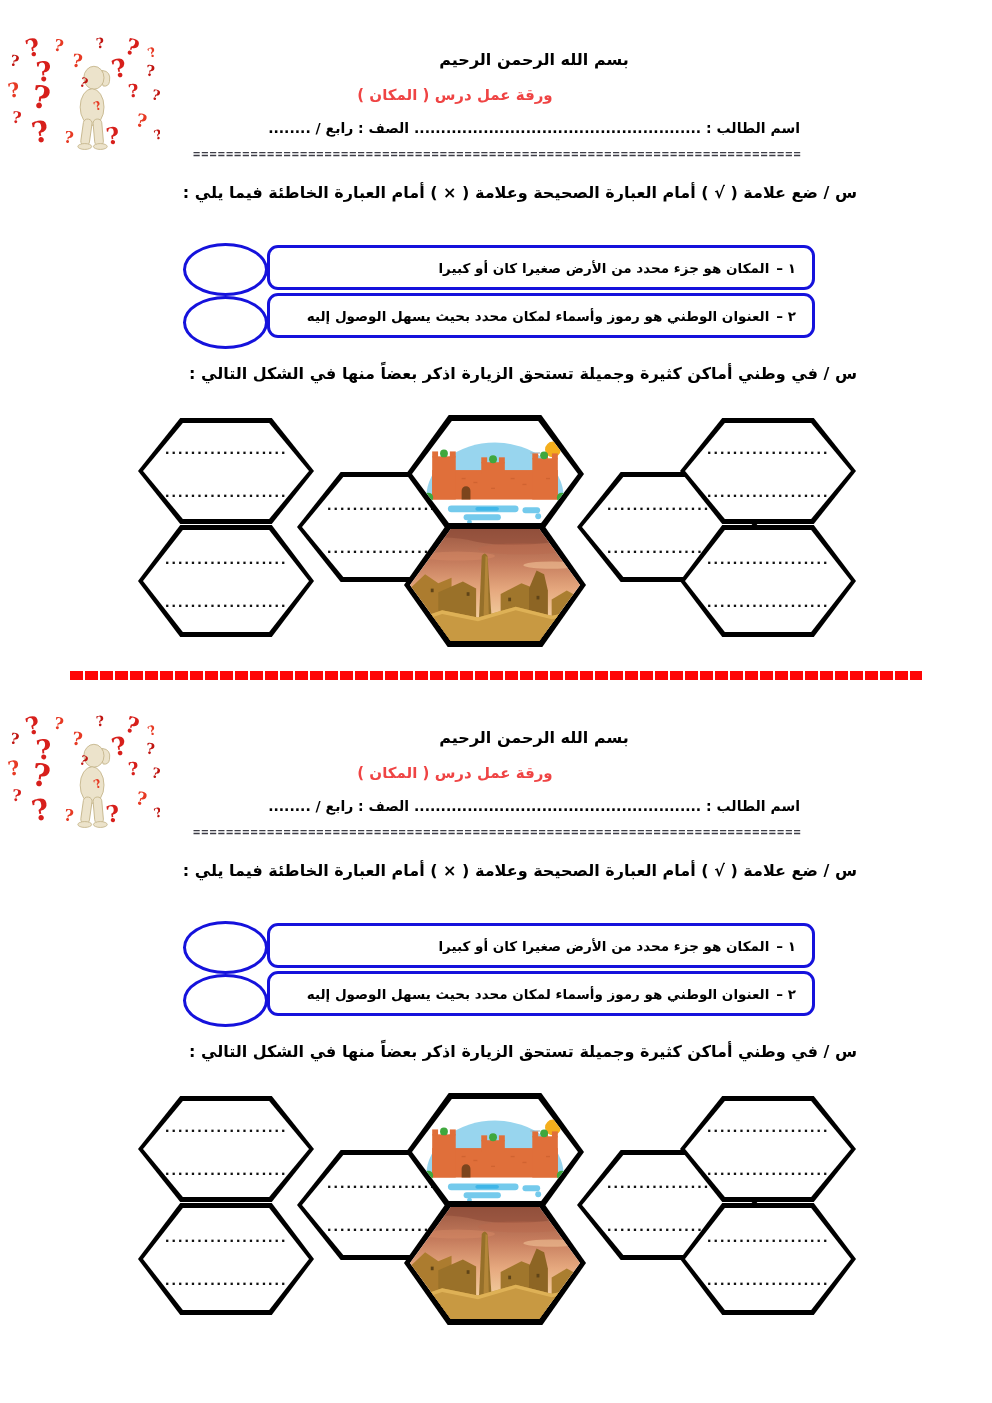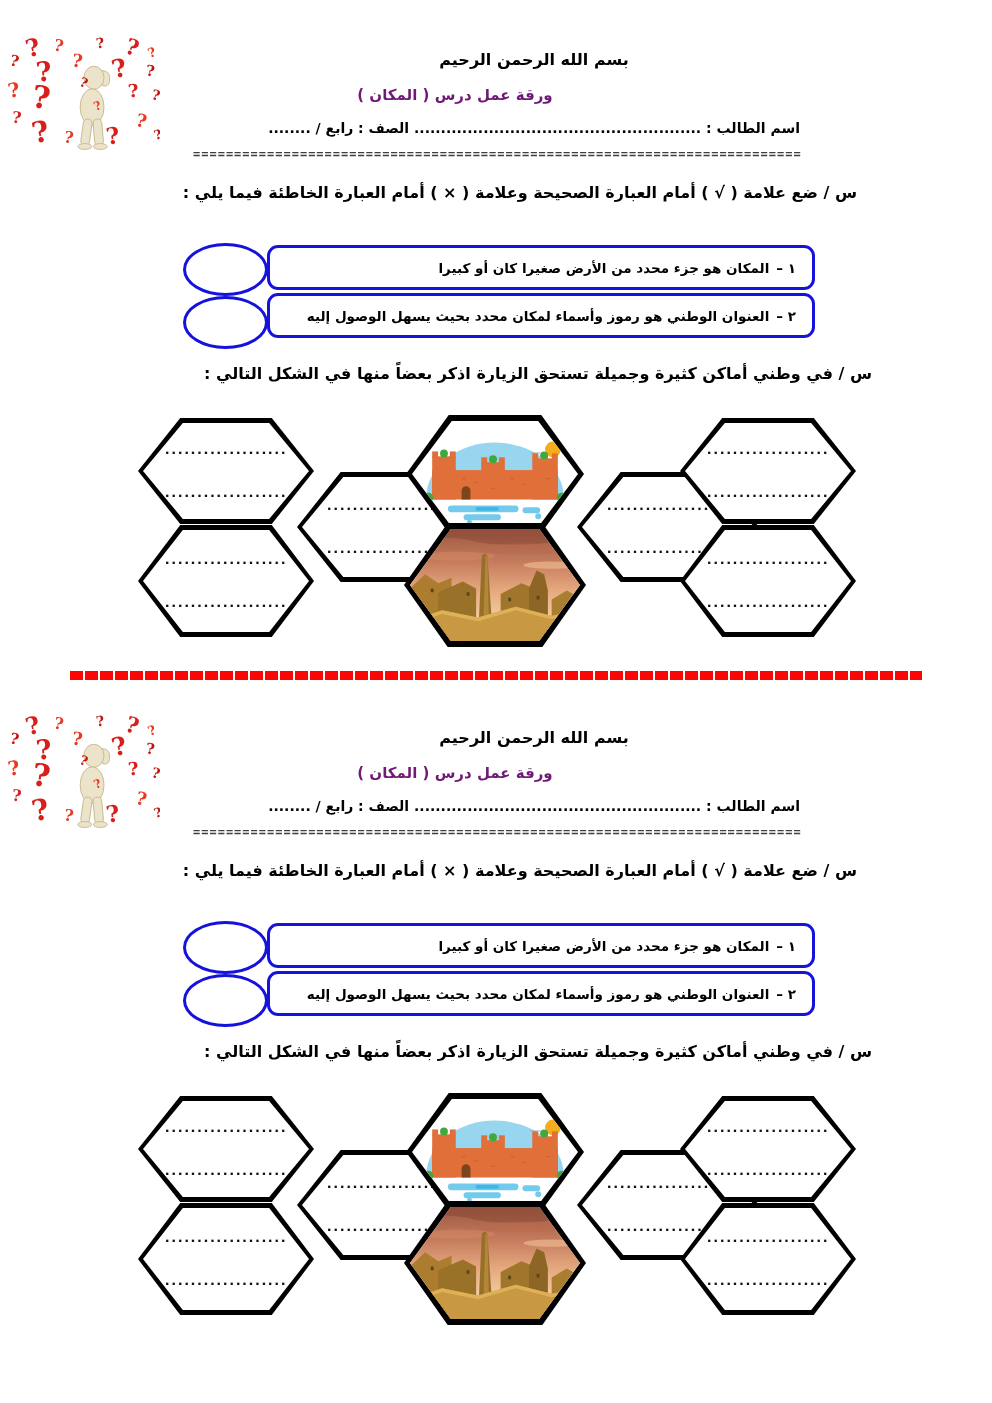--- a/index.html
+++ b/index.html
@@ -20,33 +20,33 @@
   }
   .qm{
     position:absolute;font-family:"DejaVu Serif", serif;font-weight:bold;line-height:1;
   }
   .figure-svg{position:absolute;left:56px;top:28px;width:58px;height:88px;}
 
   
   .bism{position:absolute;top:50px;left:384px;width:300px;text-align:center;
         font-size:16px;font-weight:bold;color:#000;}
   .wtitle{position:absolute;top:86px;left:305px;width:300px;text-align:center;
-        font-size:15px;font-weight:bold;color:#701a75;}
+        font-size:15px;font-weight:bold;color:#ef4444;}
   .nameline{position:absolute;top:120px;right:192px;font-size:14px;font-weight:bold;
         white-space:nowrap;direction:rtl;color:#000;}
   .nameline .dots{letter-spacing:.5px;}
   .equals{position:absolute;top:147px;left:193px;width:612px;
         font-family:"DejaVu Sans Mono", monospace;font-size:12px;font-weight:bold;
         letter-spacing:1px;color:#3d3d46;white-space:nowrap;overflow:hidden;direction:ltr;}
 
   
   .qline{position:absolute;font-size:16px;font-weight:bold;color:#000;
         white-space:nowrap;direction:rtl;text-align:right;}
   .q1{top:183px;right:135px;}
-  .q2{top:364px;right:120px;}
+  .q2{top:364px;right:135px;}
 
   
   .stmt-box{position:absolute;left:267px;width:548px;height:45px;box-sizing:border-box;
         border:3px solid var(--blue);border-radius:11px;background:#fff;
         display:flex;align-items:center;direction:rtl;padding-right:16px;gap:7px;
         font-size:13.5px;font-weight:bold;color:#000;white-space:nowrap;}
   .stmt-box.b1{top:245px;}
   .stmt-box.b2{top:293px;}
   .oval{position:absolute;left:183px;width:85px;height:53px;box-sizing:border-box;
         border:3.5px solid var(--blue);border-radius:50%;background:#fff;}

